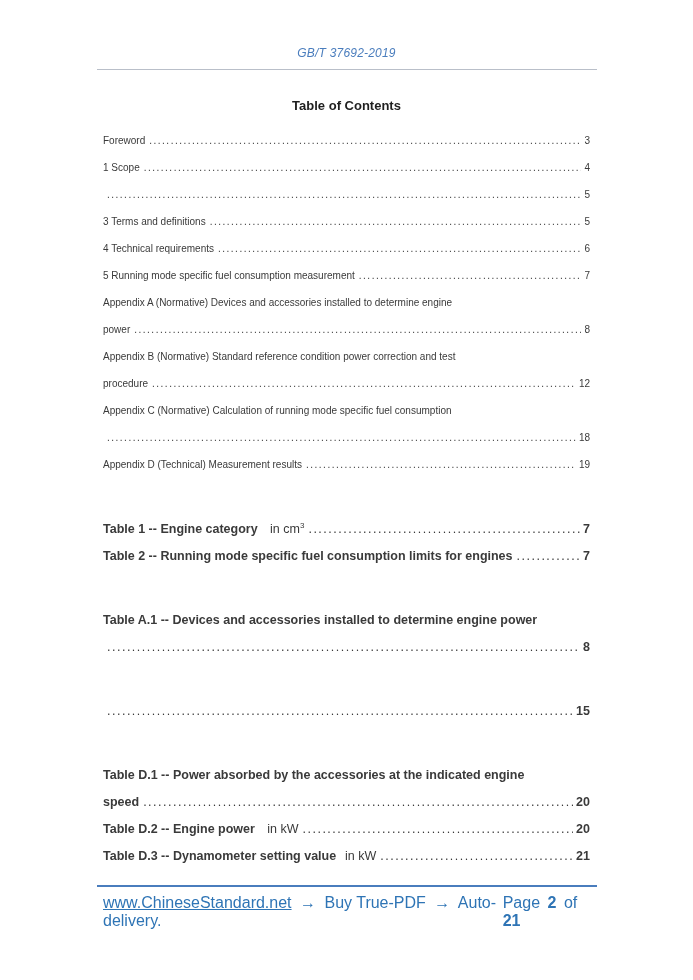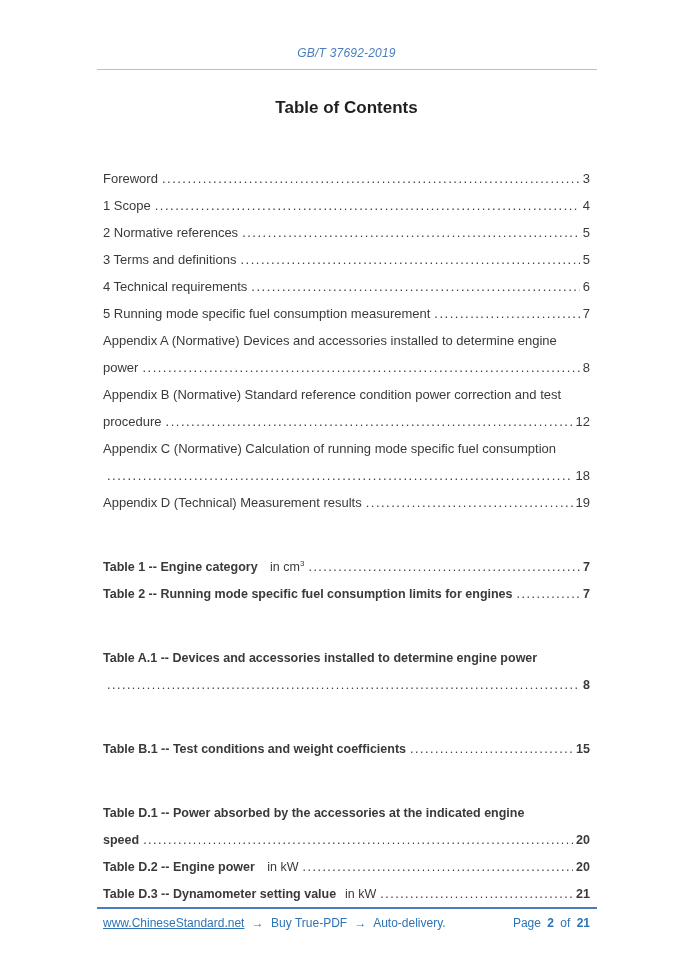--- a/index.html
+++ b/index.html
@@ -11,28 +11,28 @@
     position: relative;
     overflow: hidden;
   }
   .doc-header { padding-top: 46px; text-align: center; }
   .doc-number { font-size: 12px; color: #4a7dbd; letter-spacing: 0.2px; font-style: italic; }
   .header-rule { width: 500px; margin: 9px auto 0 auto; border-bottom: 1px solid #b9bfc9; }
 
   .title {
     margin: 28px 0 0 0;
     text-align: center;
-    font-size: 17px;
+    font-size: 13px;
     font-weight: 700;
     color: #1f1f1f;
   }
 
   .content { width: 487px; margin: 0 auto; }
 
-  .toc { margin-top: 47px; font-size: 13px; line-height: 27px; }
+  .toc { margin-top: 14px; font-size: 10px; line-height: 27px; }
   .tables-toc { font-size: 12.5px; line-height: 27px; }
 
   .toc-row { display: flex; align-items: baseline; }
   .toc-text { white-space: nowrap; flex: 0 0 auto; }
   .toc-line { white-space: nowrap; }
   .leader {
     flex: 1 1 auto;
     min-width: 6px;
     overflow: hidden;
     white-space: nowrap;
@@ -52,21 +52,21 @@
   .unit-gap { display: inline-block; width: 45px; }
 
   .mt-xl { margin-top: 38px; }
   .mt-lg { margin-top: 37px; }
 
   .footer { position: absolute; left: 0; right: 0; bottom: 50px; }
   .footer-rule { width: 500px; margin: 0 auto; border-top: 2px solid #4a7dbd; }
   .footer-row {
     width: 487px; margin: 7px auto 0 auto;
     display: flex; justify-content: space-between; align-items: baseline;
-    font-size: 12px; color: #2e74b5;
+    font-size: 16px; color: #2e74b5;
   }
   .footer-link { color: #2e74b5; text-decoration: underline; cursor: pointer; }
   .footer-left .arrow { margin: 0 4px; }
   .footer-right b { font-weight: 700; }
   .footer-right span, .footer-right b { margin-left: 3px; }
 </style>
 </head>
 <body>
 
 <div class="page">
@@ -88,21 +88,20 @@
         <span class="toc-page">3</span>
       </div>
 
       <div class="toc-row">
         <span class="toc-text">1 Scope</span>
         <span class="leader"></span>
         <span class="toc-page">4</span>
       </div>
 
       <div class="toc-row">
-        <span class="toc-text">2 Normative references</span>
         <span class="leader"></span>
         <span class="toc-page">5</span>
       </div>
 
       <div class="toc-row">
         <span class="toc-text">3 Terms and definitions</span>
         <span class="leader"></span>
         <span class="toc-page">5</span>
       </div>
 
@@ -172,21 +171,20 @@
       <div class="toc-entry-multi bold-row mt-lg">
         <div class="toc-line">Table A.1 -- Devices and accessories installed to determine engine power</div>
         <div class="toc-row">
           <span class="toc-text"></span>
           <span class="leader"></span>
           <span class="toc-page">8</span>
         </div>
       </div>
 
       <div class="toc-row bold-row mt-lg">
-        <span class="toc-text">Table B.1 -- Test conditions and weight coefficients</span>
         <span class="leader"></span>
         <span class="toc-page">15</span>
       </div>
 
       <div class="toc-entry-multi bold-row mt-lg">
         <div class="toc-line">Table D.1 -- Power absorbed by the accessories at the indicated engine</div>
         <div class="toc-row">
           <span class="toc-text">speed</span>
           <span class="leader"></span>
           <span class="toc-page">20</span>

